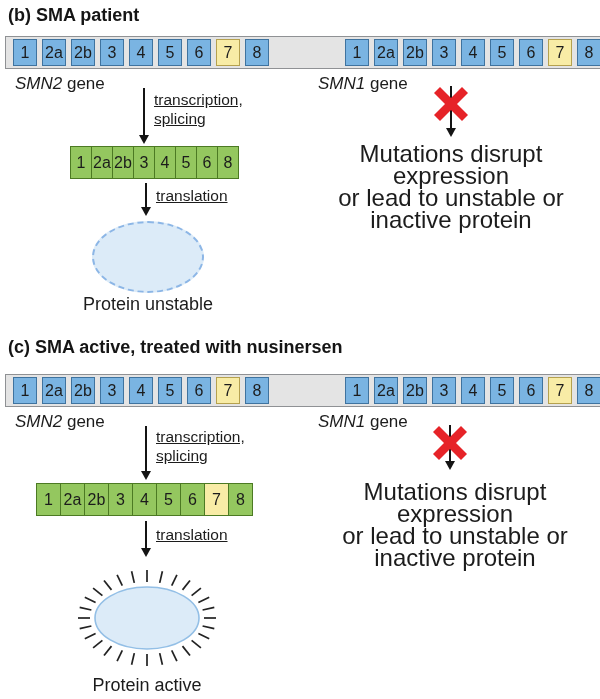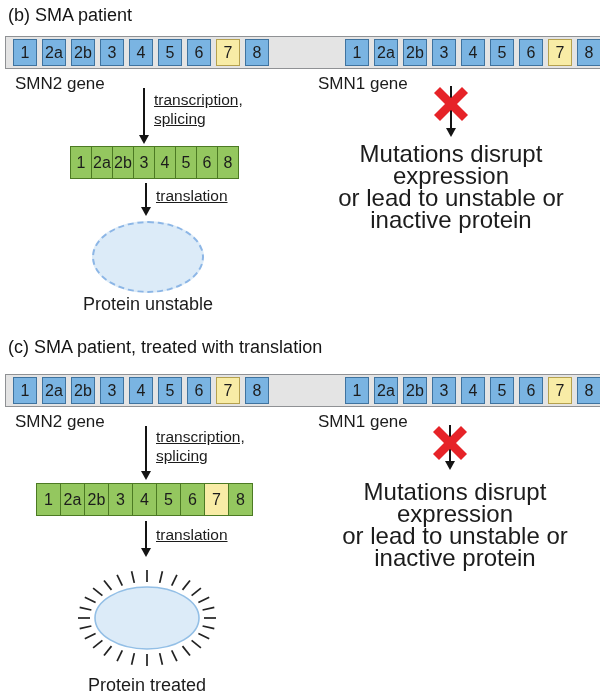--- a/index.html
+++ b/index.html
@@ -1,21 +1,21 @@
 <!DOCTYPE html>
 <html><head>
 <meta charset="utf-8">
 <style>
   html,body{margin:0;padding:0;background:#ffffff;}
   #stage{
     position:relative;width:600px;height:699px;background:#ffffff;overflow:hidden;
     font-family:"Liberation Sans",sans-serif;color:#1c1c1c;
   }
   .abs{position:absolute;}
-  .title{font-size:18px;font-weight:normal;color:#151515;white-space:nowrap;margin:0;}
+  .title{font-size:18px;font-weight:bold;color:#151515;white-space:nowrap;margin:0;}
   
   .gene-strip{
     position:absolute;left:5px;width:588px;height:31px;
     background:#e4e4e4;border:1px solid #8f9194;
     display:flex;align-items:center;justify-content:space-between;
     padding:0 12px 0 7px;box-sizing:content-box;
   }
   .exon-group{display:flex;gap:5px;}
   .exon{
     width:22px;height:25px;display:flex;align-items:center;justify-content:center;
@@ -27,21 +27,21 @@
   .mrna{display:flex;position:absolute;}
   .mrna .exon{height:31px;}
   .mrna .exon{border:1px solid #4c7a23;margin-left:-1px;}
   .mrna .exon:first-child{margin-left:0;}
   .mrna .exon.green{background:#94c75f;}
   .mrna .exon.yellow-green{background:#f8eca6;}
   .mrna-8 .exon{width:20px;}
   .mrna-9 .exon{width:23px;}
   
   .gene-label{position:absolute;font-size:17px;white-space:nowrap;}
-  .gene-label .it{}
+  .gene-label .it{font-style:italic;}
   .step-label{position:absolute;font-size:15.5px;line-height:19px;white-space:nowrap;text-decoration:underline;}
   .protein-label{position:absolute;font-size:18px;text-align:center;}
   .mutation-text{position:absolute;font-size:24px;line-height:22px;text-align:center;}
   
   .varrow{position:absolute;width:2.4px;background:#141414;}
   .varrow::after{
     content:"";position:absolute;left:50%;transform:translateX(-50%);bottom:-9px;
     width:0;height:0;border-left:5.5px solid transparent;border-right:5.5px solid transparent;
     border-top:9px solid #141414;
   }
@@ -165,21 +165,21 @@
   <svg class="xsvg" style="left:431px;top:84px;" width="40" height="40" viewBox="0 0 40 40">
     <line x1="6" y1="6" x2="34" y2="34" stroke="#e62328" stroke-width="8.5"></line>
     <line x1="34" y1="6" x2="6" y2="34" stroke="#e62328" stroke-width="8.5"></line>
   </svg>
   <div class="mutation-text" style="left:321px;top:143px;width:260px;">
     <div>Mutations disrupt expression</div>
     <div>or lead to unstable or</div>
     <div>inactive protein</div>
   </div>
 
-  <h2 class="title abs" style="left:8px;top:337px;">(c) SMA patient, treated with translation</h2>
+  <h2 class="title abs" style="left:8px;top:337px;">(c) SMA active, treated with nusinersen</h2>
 
   <div class="gene-strip" style="top:374px;">
     <div class="exon-group">
         <div class="exon blue">
           <span>1</span>
         </div>
         <div class="exon blue">
           <span>2a</span>
         </div>
         <div class="exon blue">
@@ -305,21 +305,21 @@
       <line x1="55.3" y1="22.6" x2="50.1" y2="11.8" stroke="#222" stroke-width="1.7"></line>
       <line x1="67.3" y1="19.9" x2="64.6" y2="8.2" stroke="#222" stroke-width="1.7"></line>
       <line x1="80.0" y1="19.0" x2="80.0" y2="7.0" stroke="#222" stroke-width="1.7"></line>
       <line x1="92.7" y1="19.9" x2="95.4" y2="8.2" stroke="#222" stroke-width="1.7"></line>
       <line x1="104.7" y1="22.6" x2="109.9" y2="11.8" stroke="#222" stroke-width="1.7"></line>
       <line x1="115.5" y1="26.9" x2="123.0" y2="17.5" stroke="#222" stroke-width="1.7"></line>
       <line x1="124.6" y1="32.6" x2="133.9" y2="25.1" stroke="#222" stroke-width="1.7"></line>
       <line x1="131.4" y1="39.4" x2="142.2" y2="34.2" stroke="#222" stroke-width="1.7"></line>
       <line x1="135.6" y1="47.0" x2="147.3" y2="44.3" stroke="#222" stroke-width="1.7"></line>
     </svg>
-  <div class="protein-label" style="left:42px;top:675px;width:210px;">Protein treated</div>
+  <div class="protein-label" style="left:42px;top:675px;width:210px;">Protein active</div>
 
   <div class="varrow" style="left:449px;top:425px;height:36px;"></div>
   <svg class="xsvg" style="left:430px;top:423px;" width="40" height="40" viewBox="0 0 40 40">
     <line x1="6" y1="6" x2="34" y2="34" stroke="#e62328" stroke-width="8.5"></line>
     <line x1="34" y1="6" x2="6" y2="34" stroke="#e62328" stroke-width="8.5"></line>
   </svg>
   <div class="mutation-text" style="left:320px;top:481px;width:270px;">
     <div>Mutations disrupt expression</div>
     <div>or lead to unstable or</div>
     <div>inactive protein</div>

